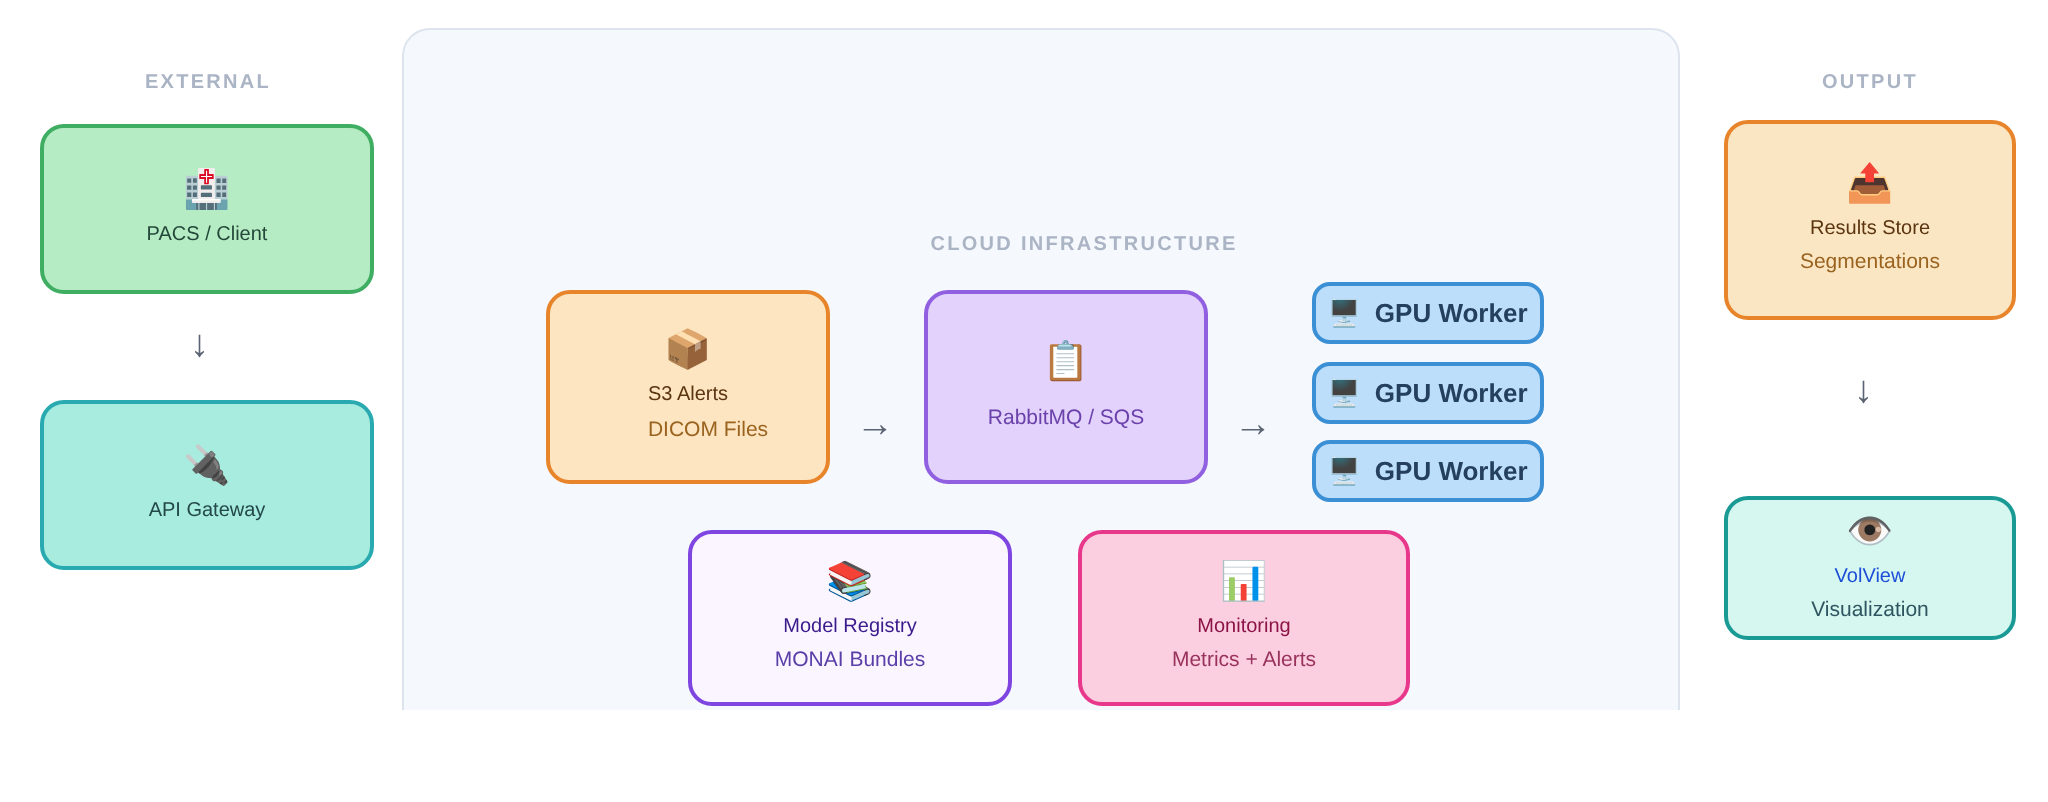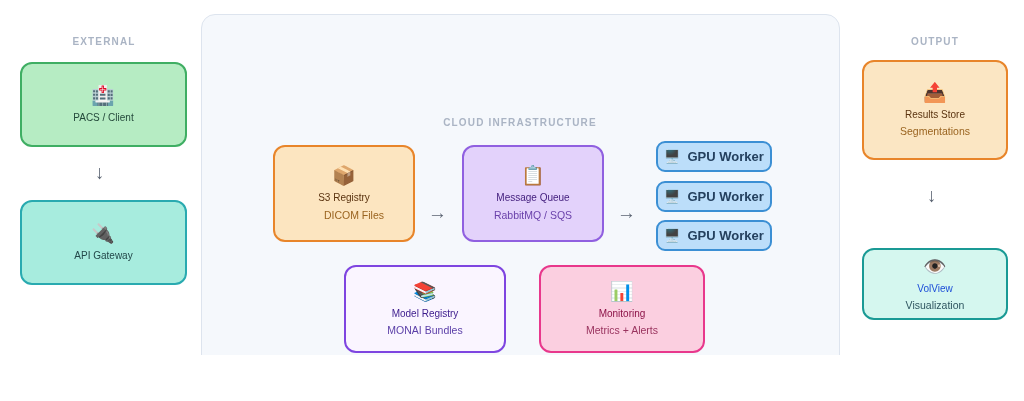--- a/index.html
+++ b/index.html
@@ -110,40 +110,39 @@
   .arrow-h { font-size: 19px; }
 </style>
 </head>
 <body>
 
 <div id="canvas">
 
   <div id="cloud-panel"></div>
 
   <div class="section-label" id="label-external" style="left: 44px; top: 36px; width: 120px;">EXTERNAL</div>
-  <div class="section-label" id="label-cloud" style="left: 435px; top: 117px; width: 170px;">CLOUD INFRASTRUCTURE</div>
+  <div class="section-label" id="label-cloud" style="left: 457px; top: 117px; width: 170px;">CLOUD INFRASTRUCTURE</div>
   <div class="section-label" id="label-output" style="left: 875px; top: 36px; width: 120px;">OUTPUT</div>
 
   <div id="nodes-layer">
       <div class="node" style="left: 20px; top: 62px; width: 167px; height: 85px; background: rgb(182, 236, 195); border-color: rgb(63, 174, 99);">
         <div class="node-icon">🏥</div>
         <div class="node-title" style="color: rgb(35, 72, 58);">PACS / Client</div>
       </div>
       <div class="node" style="left: 20px; top: 200px; width: 167px; height: 85px; background: rgb(167, 236, 222); border-color: rgb(41, 170, 176);">
         <div class="node-icon">🔌</div>
         <div class="node-title" style="color: rgb(35, 72, 74);">API Gateway</div>
       </div>
       <div class="node" style="left: 273px; top: 145px; width: 142px; height: 97px; background: rgb(252, 229, 192); border-color: rgb(232, 133, 42);">
         <div class="node-icon">📦</div>
-        <div class="node-title" style="color: rgb(91, 52, 16);">S3 Registry</div>
+        <div class="node-title" style="color: rgb(91, 52, 16);">S3 Alerts</div>
         <div class="node-sub" style="color: rgb(154, 100, 32); padding-left: 20px;">DICOM Files</div>
       </div>
       <div class="node" style="left: 462px; top: 145px; width: 142px; height: 97px; background: rgb(227, 210, 251); border-color: rgb(144, 96, 224);">
         <div class="node-icon">📋</div>
-        <div class="node-title" style="color: rgb(69, 33, 127);">Message Queue</div>
         <div class="node-sub" style="color: rgb(107, 66, 171);">RabbitMQ / SQS</div>
       </div>
       <div class="node" style="left: 344px; top: 265px; width: 162px; height: 88px; background: rgb(250, 245, 255); border-color: rgb(126, 69, 224);">
         <div class="node-icon">📚</div>
         <div class="node-title" style="color: rgb(59, 26, 140);">Model Registry</div>
         <div class="node-sub" style="color: rgb(91, 63, 168);">MONAI Bundles</div>
       </div>
       <div class="node" style="left: 539px; top: 265px; width: 166px; height: 88px; background: rgb(251, 207, 224); border-color: rgb(232, 56, 140);">
         <div class="node-icon">📊</div>
         <div class="node-title" style="color: rgb(140, 19, 71);">Monitoring</div>

